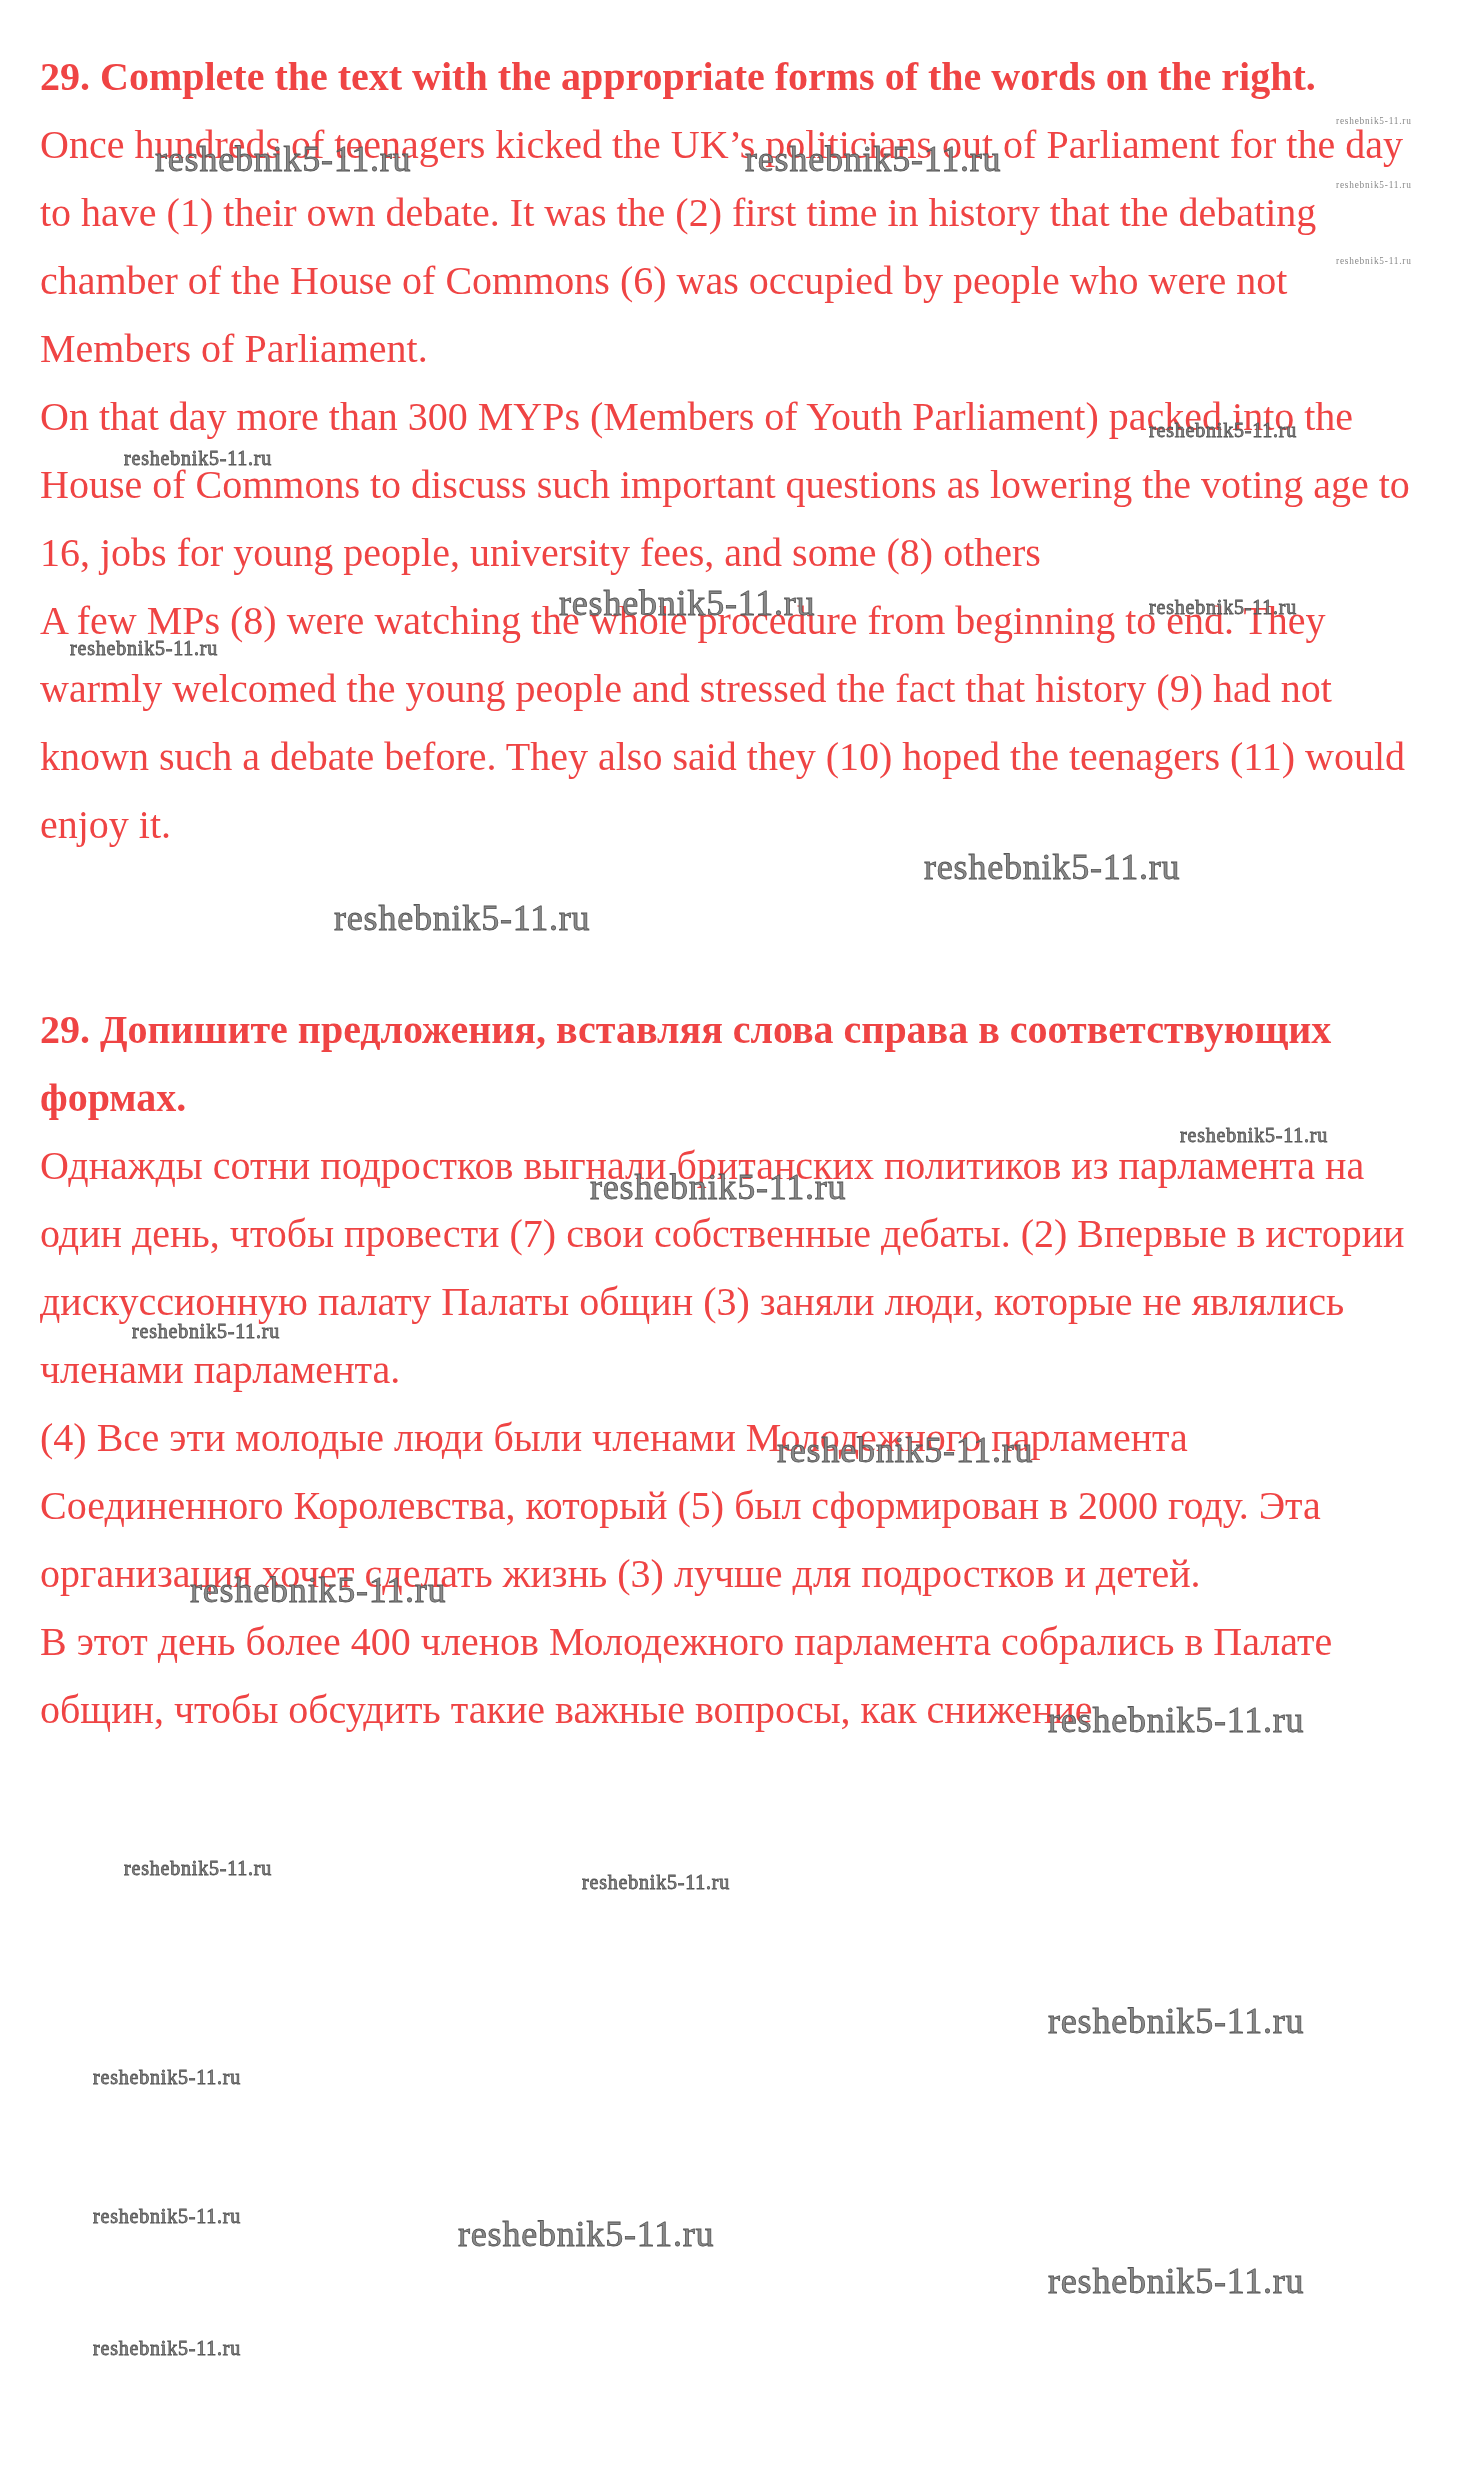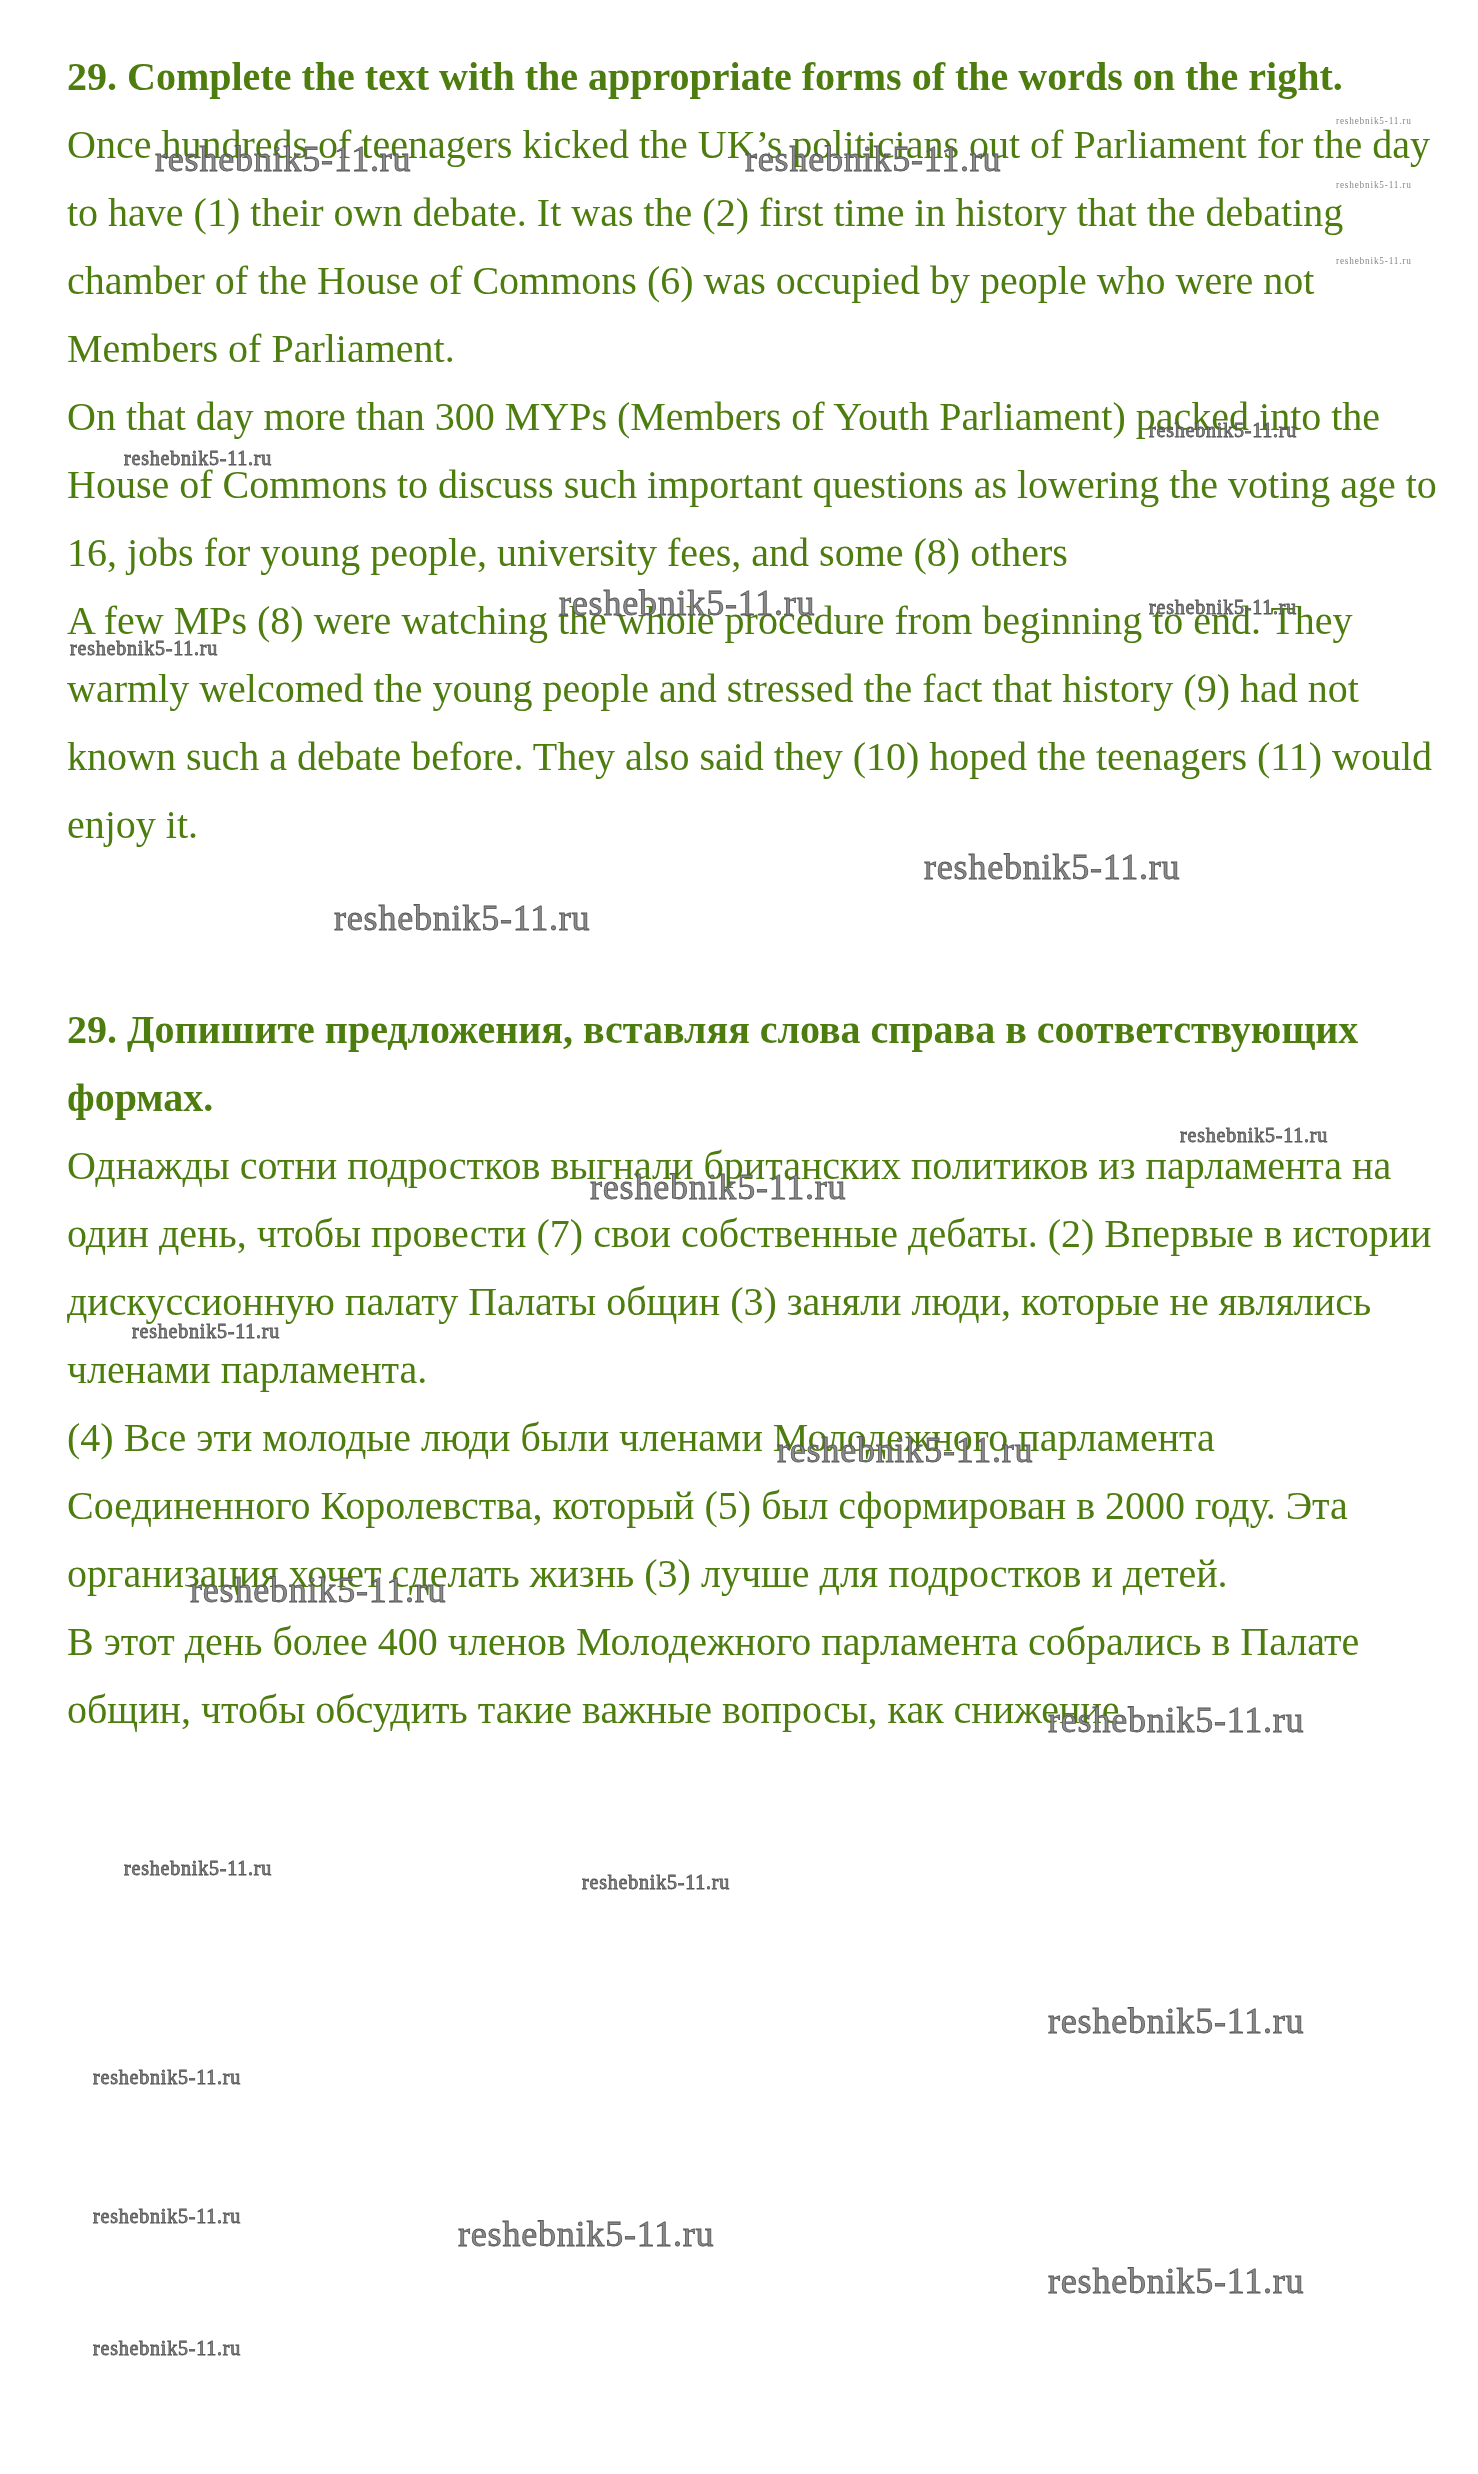--- a/index.html
+++ b/index.html
@@ -1,20 +1,20 @@
 <!DOCTYPE html>
 <html style="font-size:12.4px"><head>
 <meta charset="utf-8">
 <style>
   html, body { margin: 0; padding: 0; background: #ffffff; }
   body { width: 1478px; height: 2475px; position: relative; overflow: hidden; }
   .page {
-    position: absolute; left: 67px; top: 43px; width: 1382px;
+    position: absolute; left: 40px; top: 43px; width: 1382px;
     font-family: "Liberation Serif", "DejaVu Serif", serif;
-    color: #4d7c0f; font-size: 40px; line-height: 68px;
+    color: #ef4444; font-size: 40px; line-height: 68px;
   }
   .heading { font-weight: bold; }
   .para { margin: 0; }
   .gap { height: 137px; }
   .wm {
     position: absolute; font-family: "Liberation Serif", "DejaVu Serif", serif;
     font-weight: normal; color: #8a8a8a; letter-spacing: 0.8px;
     -webkit-text-stroke: 0.8px #555; white-space: nowrap;
   }
   .wm.big { font-size: 36px; }

